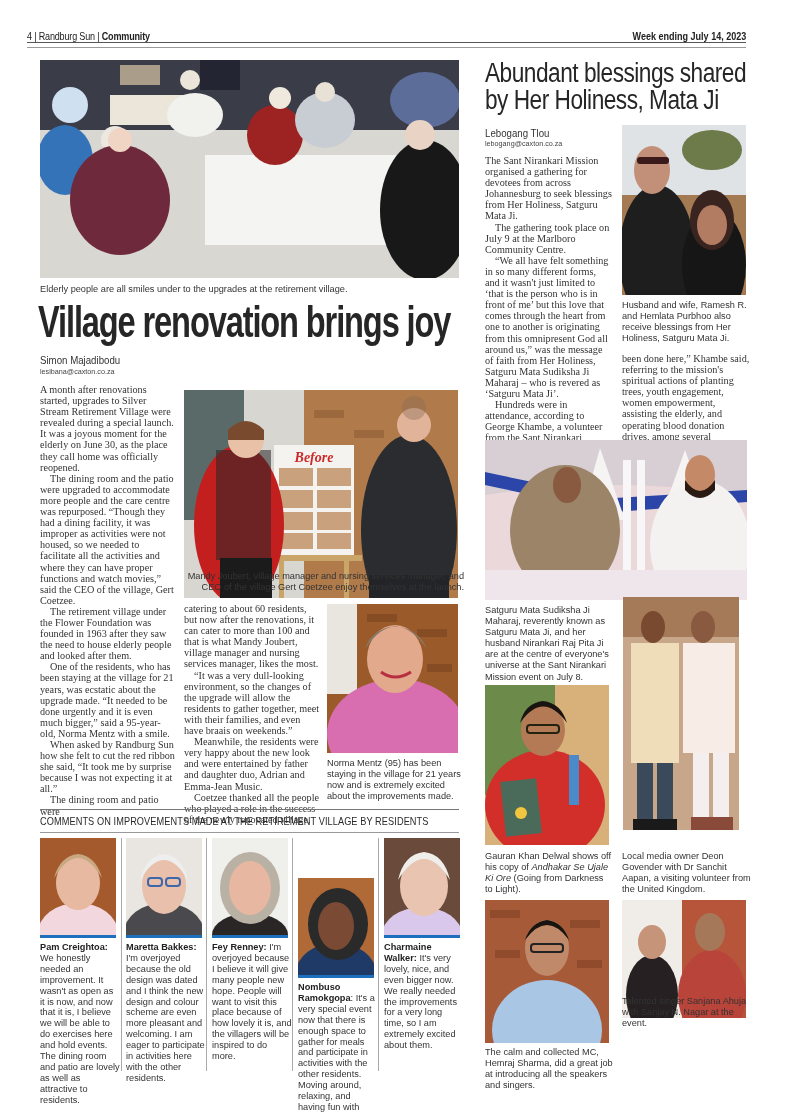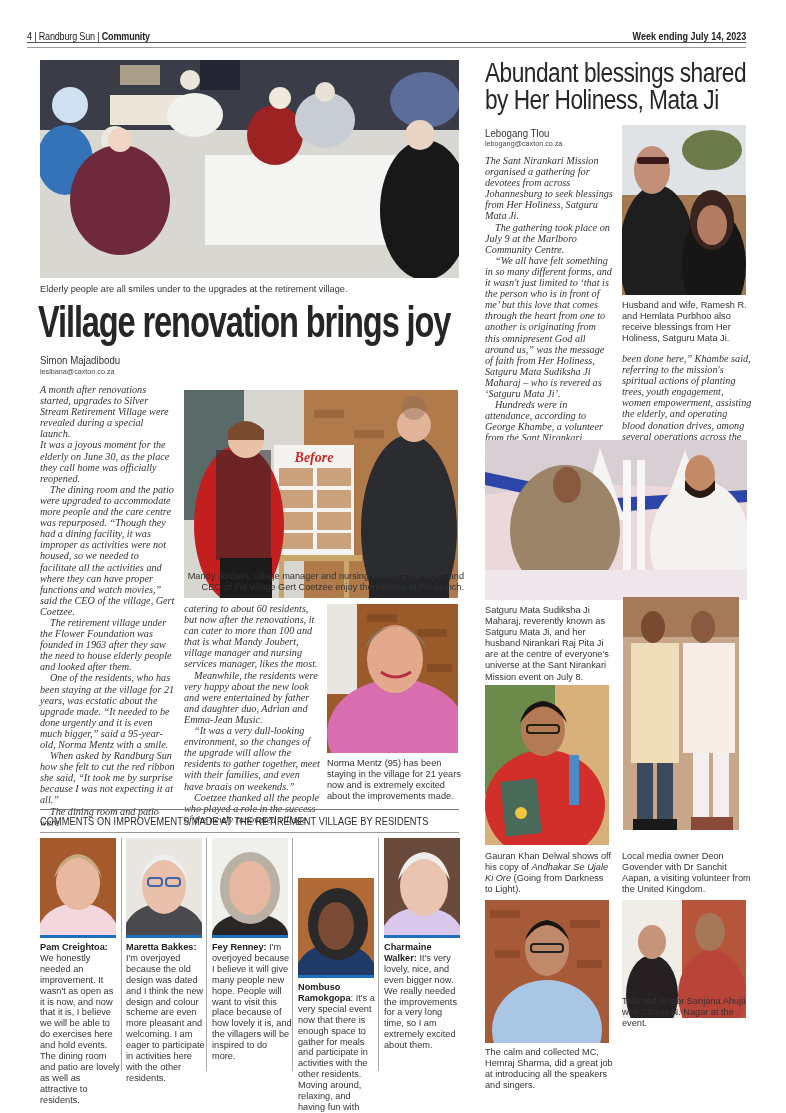--- a/index.html
+++ b/index.html
@@ -18,21 +18,21 @@
 
   .caption { font-family: "Liberation Sans", sans-serif; font-size: 9.2px; line-height: 11.1px; color: #333; }
   .caption i { font-style: italic; }
 
   .headline { font-family: "Liberation Sans", sans-serif; font-weight: bold; font-size: 44px; letter-spacing: -1.5px; color: #262626; white-space: nowrap; transform: scaleX(0.74); transform-origin: left top; line-height: 48px; }
   .headline2 { font-family: "Liberation Sans", sans-serif; font-size: 27px; line-height: 29px; color: #262626; letter-spacing: -0.6px; transform: scaleX(0.84); transform-origin: left top; white-space: nowrap; }
 
   .byline { font-family: "Liberation Sans", sans-serif; font-size: 11px; color: #333; transform: scaleX(0.88); transform-origin: left top; white-space: nowrap; line-height: 12px; }
   .email { font-family: "Liberation Sans", sans-serif; font-size: 8px; color: #444; transform: scaleX(0.9); transform-origin: left top; white-space: nowrap; line-height: 10px; }
 
-  .body { font-family: "Liberation Serif", serif; font-size: 10.2px; line-height: 11.1px; color: #333; font-style: italic; }
+  .body { font-family: "Liberation Serif", serif; font-size: 10.2px; line-height: 11.1px; color: #333; }
   .body p { margin: 0; text-indent: 10px; }
   .body p.first { text-indent: 0; }
 
   .section-head { font-family: "Liberation Sans", sans-serif; font-size: 11.5px; color: #2a2a2a; transform: scaleX(0.8); transform-origin: left top; white-space: nowrap; letter-spacing: 0.1px; }
 
   .mug-col { position: absolute; top: 838px; width: 80px; }
   .mug { width: 76px; height: 97px; position: relative; overflow: hidden; }
   .mug-bar { width: 76px; height: 3px; background: #1f6fbf; }
   .quote { font-family: "Liberation Sans", sans-serif; font-size: 9.2px; line-height: 10.9px; color: #333; margin-top: 4px; width: 80px; }
   .quote b { color: #222; }
@@ -127,22 +127,22 @@
     <ellipse cx="225" cy="140" rx="48" ry="95" fill="#2a2c30"></ellipse>
     <circle cx="230" cy="35" r="17" fill="#e1b49a"></circle>
     <rect x="185" y="185" width="80" height="23" fill="#232427"></rect>
     <circle cx="230" cy="18" r="12" fill="#8a6c58" opacity="0.4"></circle>
   </svg>
 </div>
 <div class="abs caption" style="left:184px; top:571px; width:280px;text-align:right;">Mandy Joubert, village manager and nursing services manager, and CEO of the village Gert Coetzee enjoy themselves at the launch.</div>
 
 <div class="abs body" style="left:184px; top:603px; width:136px;">
   <p class="first">catering to about 60 residents, but now after the renovations, it can cater to more than 100 and that is what Mandy Joubert, village manager and nursing services manager, likes the most.</p>
+  <p>“It was a very dull-looking environment, so the changes of the upgrade will allow the residents to gather together, meet with their families, and even have braais on weekends.”</p>
   <p>Meanwhile, the residents were very happy about the new look and were entertained by father and daughter duo, Adrian and Emma-Jean Music.</p>
-  <p>“It was a very dull-looking environment, so the changes of the upgrade will allow the residents to gather together, meet with their families, and even have braais on weekends.”</p>
   <p>Coetzee thanked all the people who played a role in the success of the newly renovated village.</p>
 </div>
 
 <div class="photo" style="left:327px; top:604px; width:131px; height:149px;">
   <svg viewBox="0 0 131 149" preserveAspectRatio="none">
     <rect width="131" height="149" fill="#9a5a2a"></rect>
     <rect width="30" height="90" fill="#e9e6df"></rect>
     <g fill="#7a4320" opacity="0.6">
         <rect x="40" y="10" width="30" height="8"></rect>
         <rect x="90" y="25" width="30" height="8"></rect>

